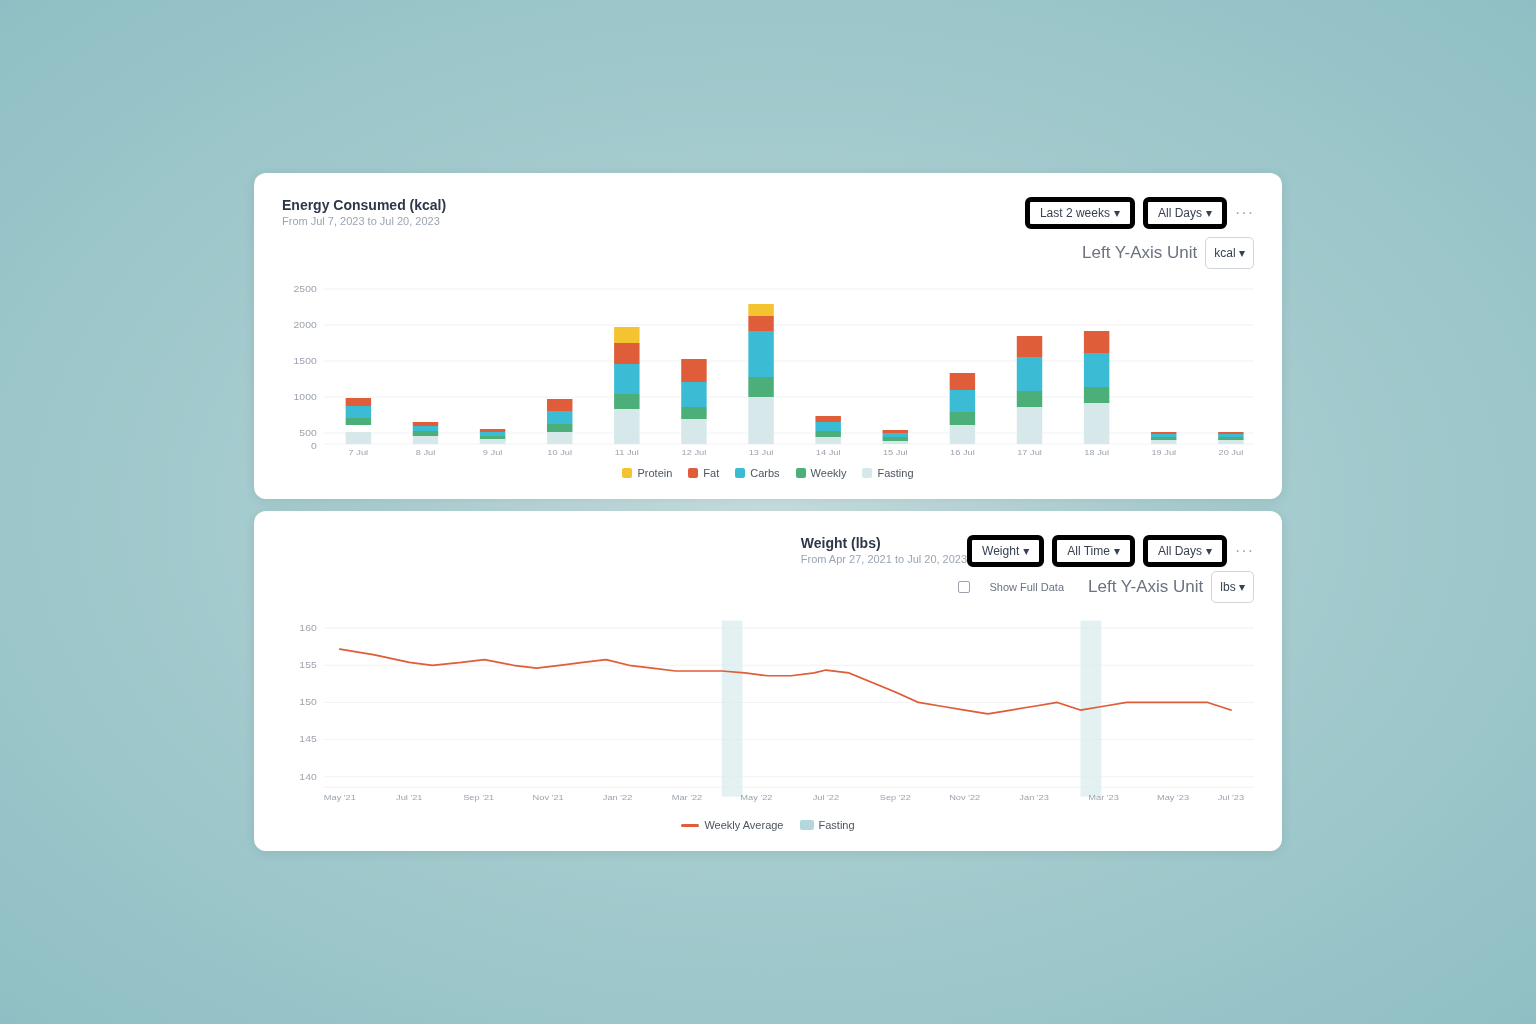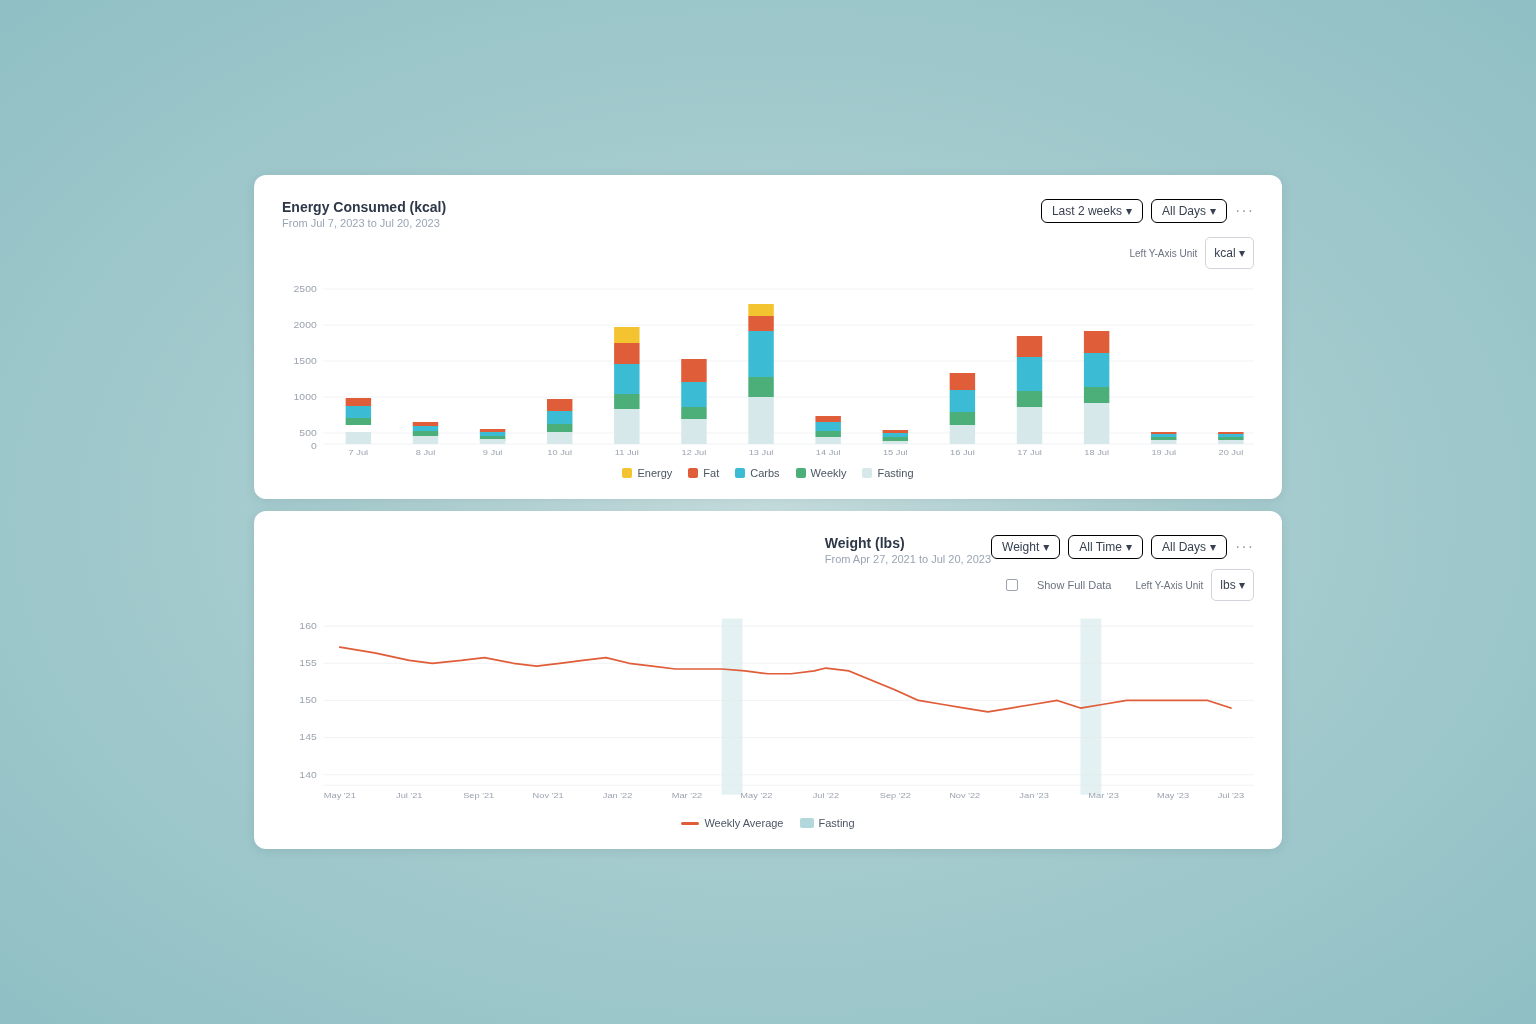--- a/index.html
+++ b/index.html
@@ -39,21 +39,21 @@
       font-size: 11px;
       color: #9aa5b4;
       margin-top: 2px;
     }
     .card-controls {
       display: flex;
       align-items: center;
       gap: 8px;
     }
     .btn-control {
-      border: 1px solid #000000;
+      border: 5px solid #000000;
       background: #fff;
       border-radius: 6px;
       padding: 4px 10px;
       font-size: 12px;
       color: #374151;
       cursor: pointer;
       display: flex;
       align-items: center;
       gap: 4px;
     }
@@ -66,21 +66,21 @@
       letter-spacing: 1px;
     }
     .y-axis-unit-row {
       display: flex;
       align-items: center;
       justify-content: flex-end;
       gap: 8px;
       margin-bottom: 10px;
     }
     .y-axis-label {
-      font-size: 10px;
+      font-size: 17px;
       color: #6b7280;
     }
     .unit-btn {
       border: 1px solid #d1d5db;
       background: #fff;
       border-radius: 5px;
       padding: 8px 8px;
       font-size: 12px;
       color: #374151;
       cursor: pointer;
@@ -282,21 +282,21 @@
         <rect x="809" y="158" width="22" height="3" fill="#4caf7a"></rect>
         <rect x="809" y="155" width="22" height="3" fill="#3bbcd4"></rect>
         <rect x="809" y="153" width="22" height="2" fill="#e05d3a"></rect>
         <rect x="809" y="161" width="22" height="4" fill="#d6e8ea"></rect>
         <text x="820" y="176" text-anchor="middle" font-size="8" fill="#9ca3af">20 Jul</text>
       </svg>
     </div>
     <div class="chart-legend">
       <div class="legend-item">
         <div class="legend-dot" style="background:#f4c430;"></div>
-        <span>Energy</span>
+        <span>Protein</span>
       </div>
       <div class="legend-item">
         <div class="legend-dot" style="background:#e05d3a;"></div>
         <span>Fat</span>
       </div>
       <div class="legend-item">
         <div class="legend-dot" style="background:#3bbcd4;"></div>
         <span>Carbs</span>
       </div>
       <div class="legend-item">

